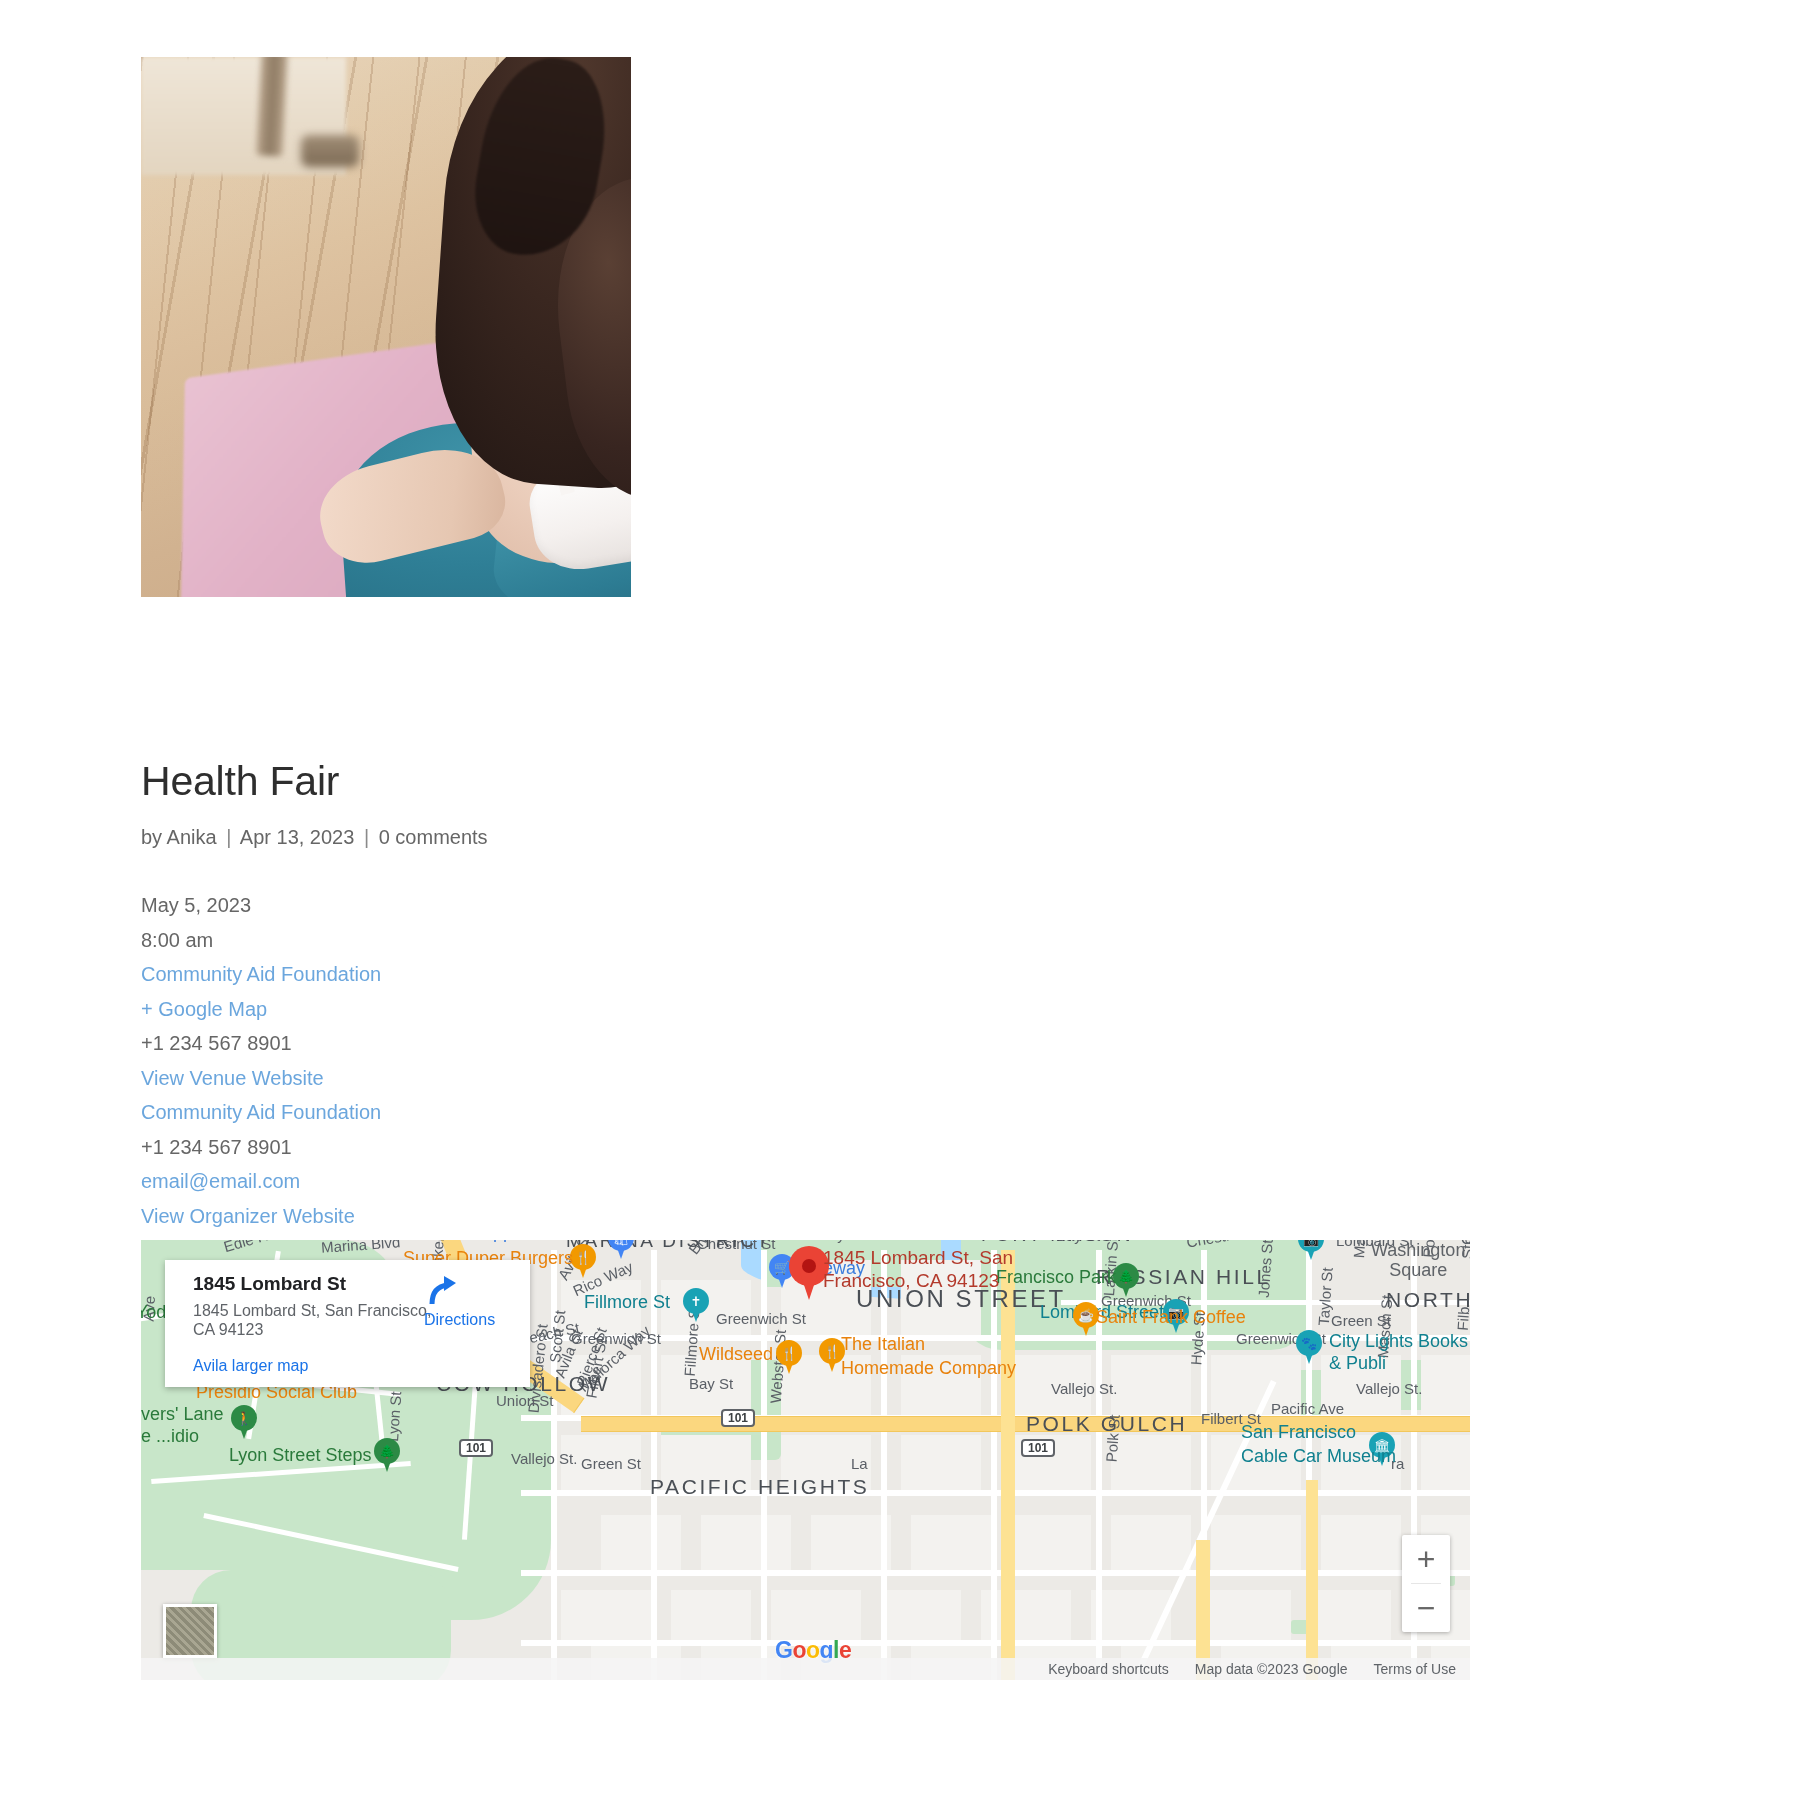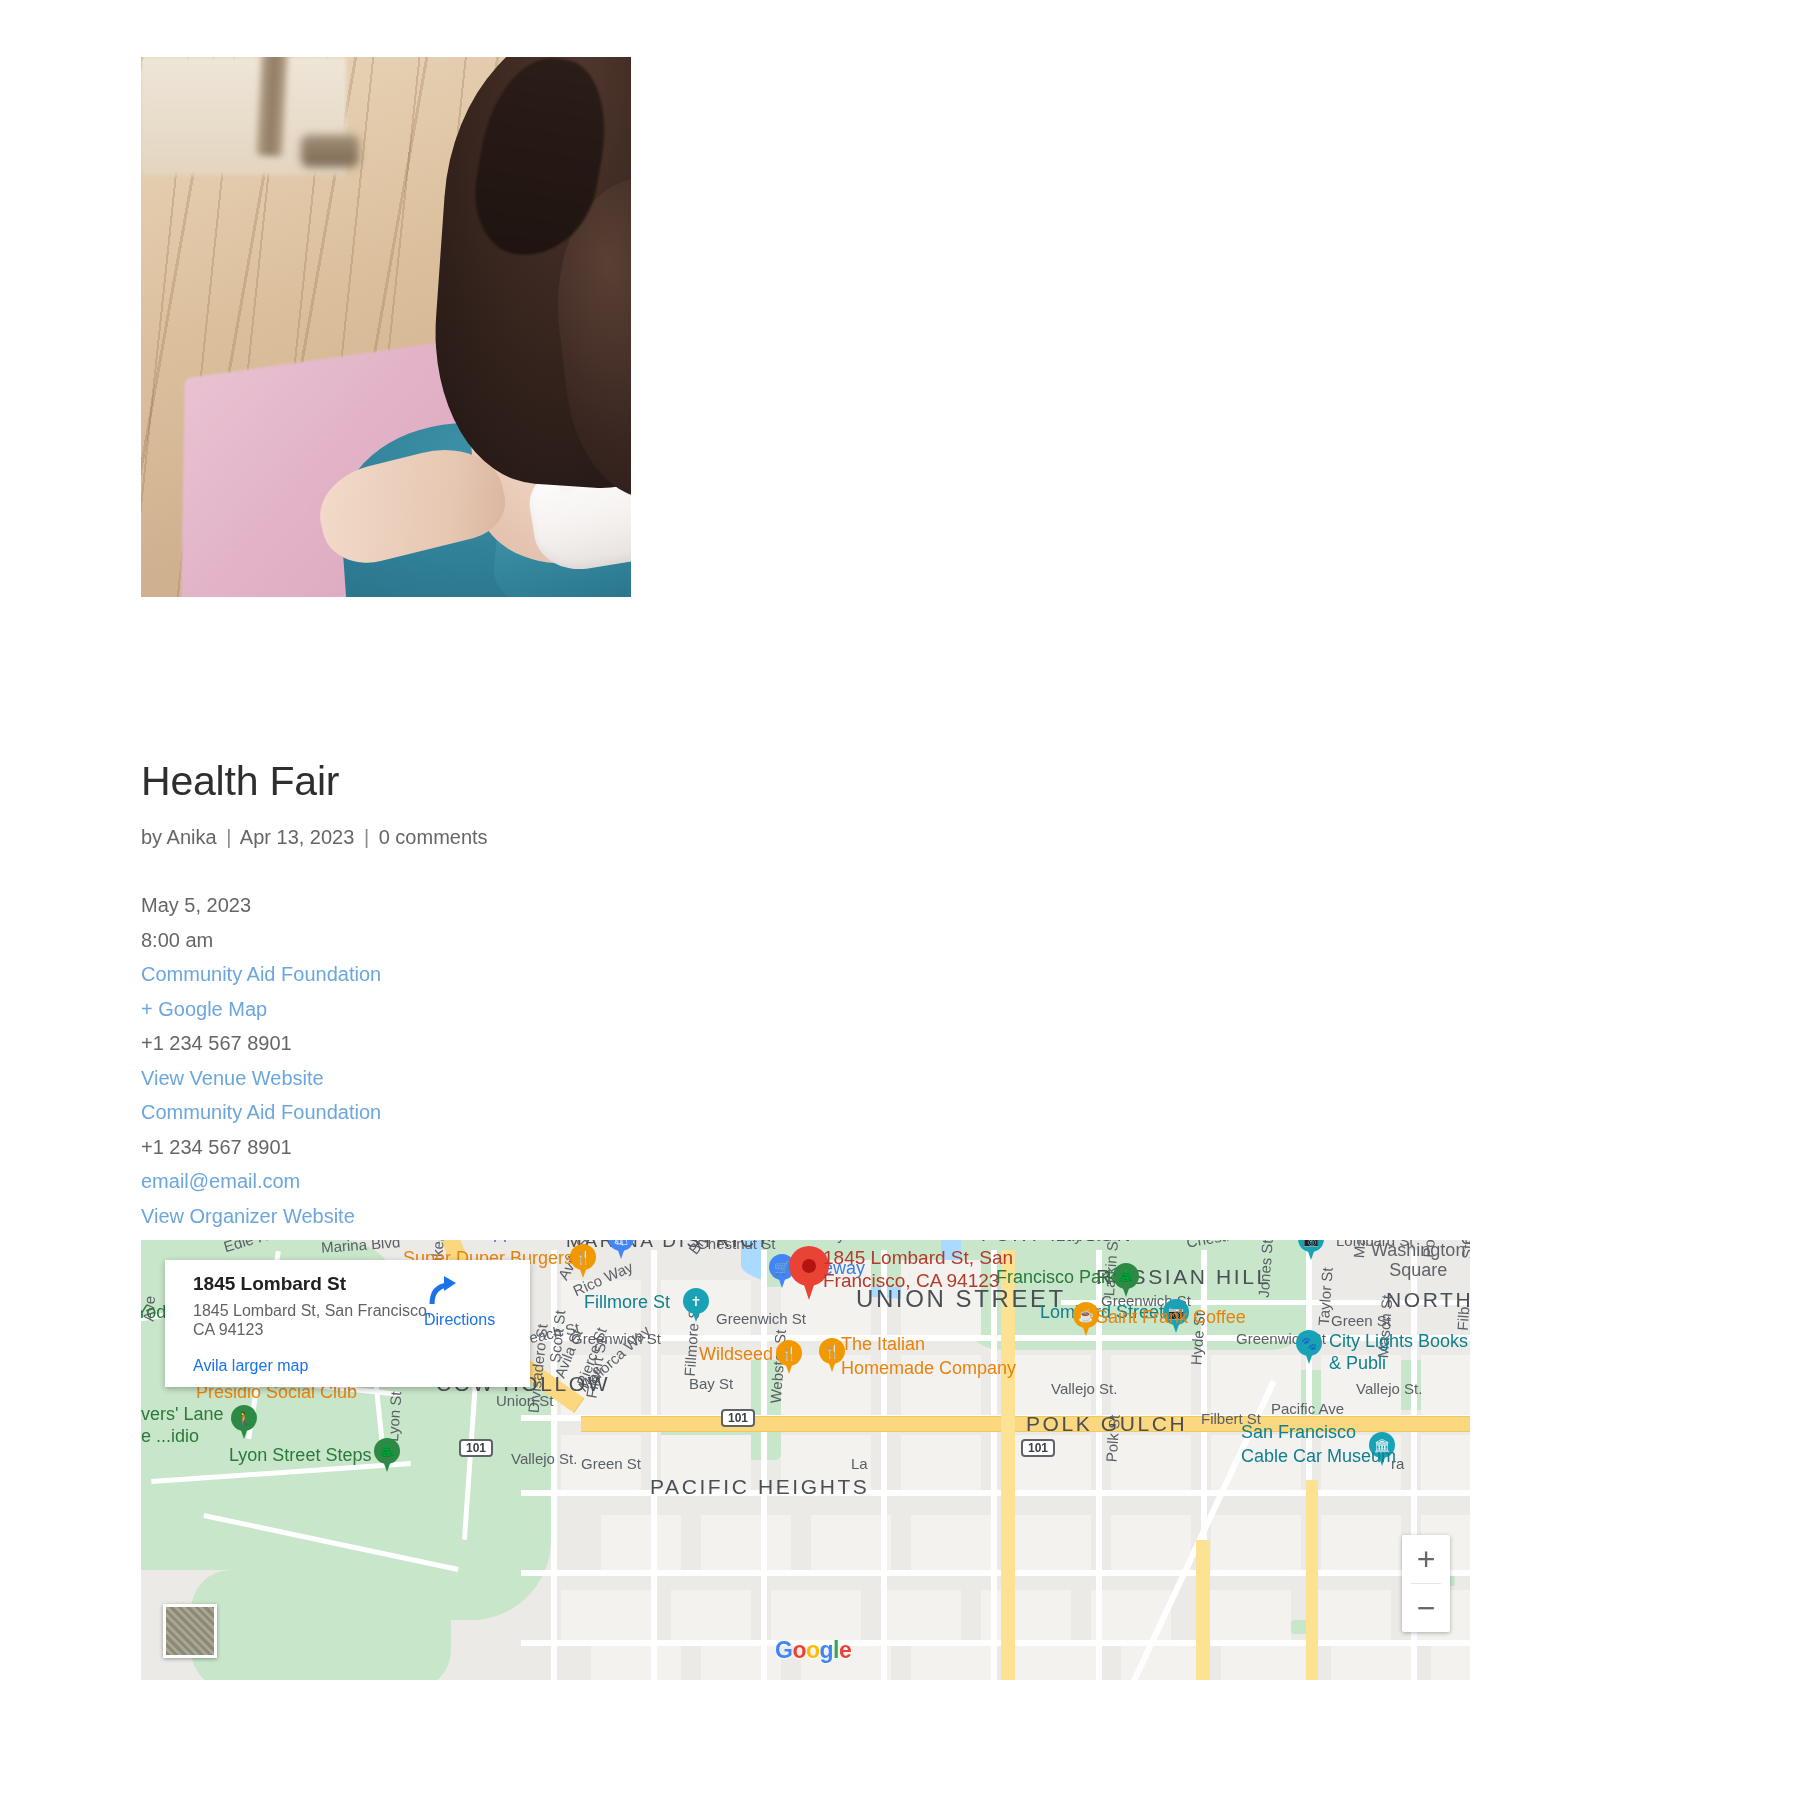--- a/index.html
+++ b/index.html
@@ -663,20 +663,25 @@
       <div class="gwm">
         <span class="b1">G</span><span class="r1">o</span><span class="y1">o</span><span class="b1">g</span><span class="g1">l</span><span class="r1">e</span>
       </div>
 
       <div class="zoomctl">
         <div>+</div>
         <div class="zdiv"></div>
         <div>−</div>
       </div>
 
+      <div class="attrib">
+        <span class="lnkish">Keyboard shortcuts</span>
+        <span>Map data ©2023 Google</span>
+        <span class="lnkish">Terms of Use</span>
+      </div>
     </div>
 
     <div class="map-card">
       <div class="mc-title">1845 Lombard St</div>
       <div class="mc-addr">1845 Lombard St, San Francisco, CA 94123</div>
       <div class="mc-larger">Avila larger map</div>
       <div class="mc-dir">
         <div class="arrow">
           <svg width="36" height="32" viewBox="0 0 36 32" aria-hidden="true">
             <path d="M8 30 C8 18, 14 12, 24 11" stroke="#1a73e8" stroke-width="5" fill="none" stroke-linecap="butt"></path>

